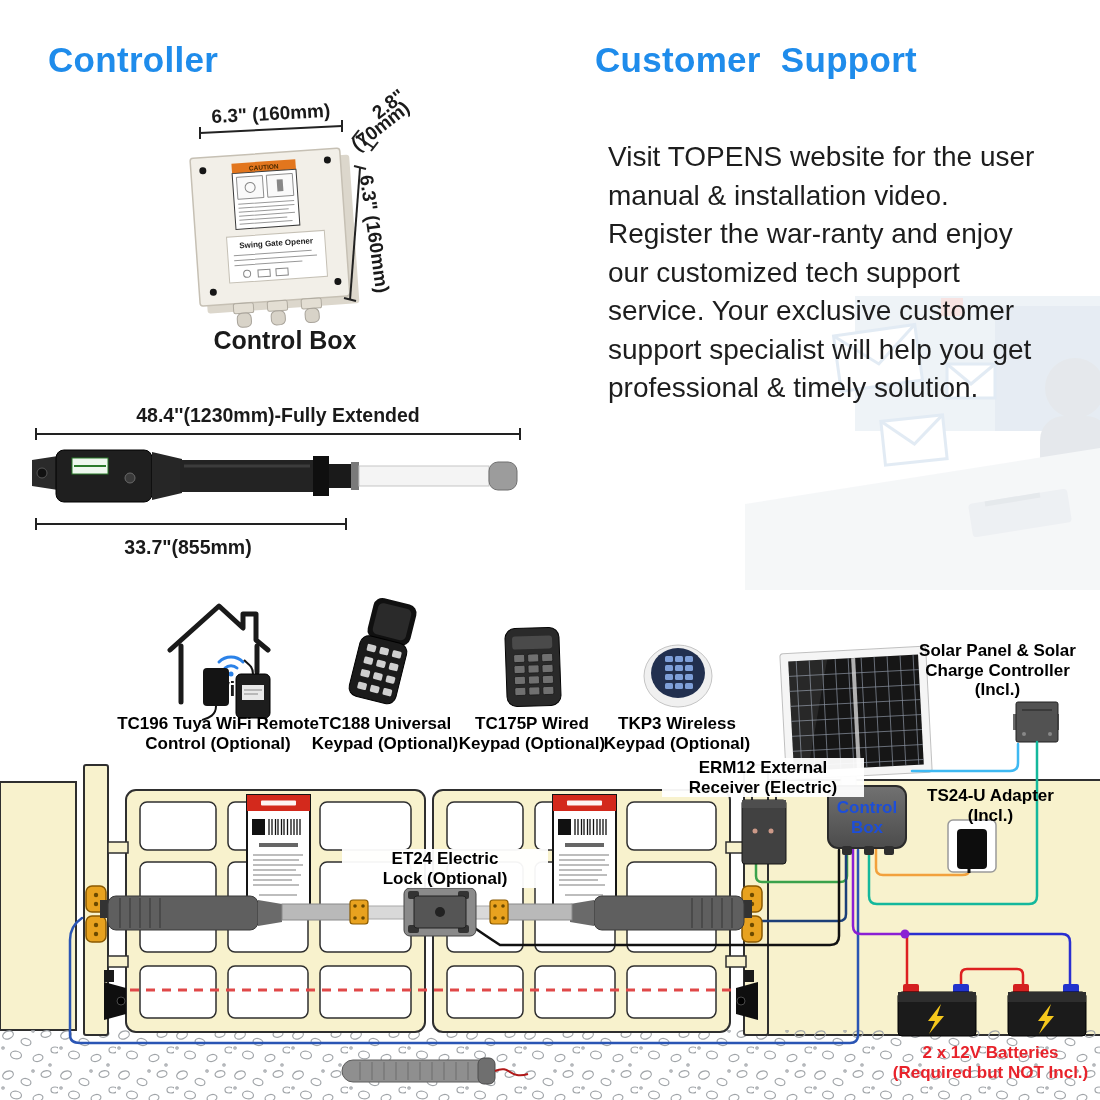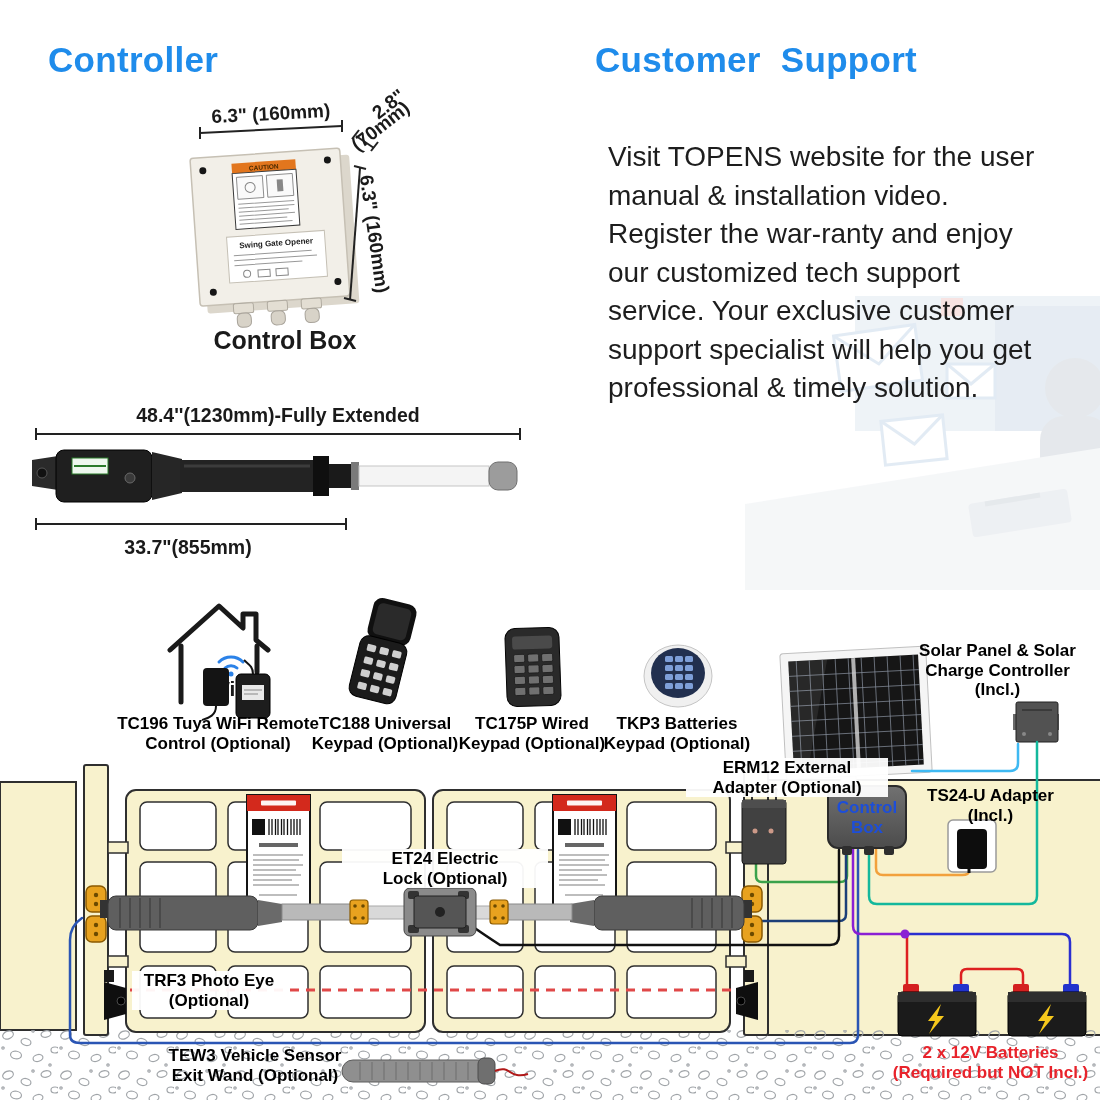--- a/index.html
+++ b/index.html
@@ -463,50 +463,42 @@
   </div>
   <div class="lbl" style="left:285px;top:714px;width:200px;">
     <div>TC188 Universal</div>
     <div>Keypad (Optional)</div>
   </div>
   <div class="lbl" style="left:432px;top:714px;width:200px;">
     <div>TC175P Wired</div>
     <div>Keypad (Optional)</div>
   </div>
   <div class="lbl" style="left:577px;top:714px;width:200px;">
-    <div>TKP3 Batteries</div>
+    <div>TKP3 Wireless</div>
     <div>Keypad (Optional)</div>
   </div>
   <div class="lbl" style="left:895px;top:641px;width:205px;">
     <div>Solar Panel &amp; Solar</div>
     <div>Charge Controller</div>
     <div>(Incl.)</div>
   </div>
-  <div class="lbl bgwhite" style="left:686px;top:758px;width:196px;">
+  <div class="lbl bgwhite" style="left:662px;top:758px;width:196px;">
     <div>ERM12 External</div>
-    <div>Adapter (Optional)</div>
+    <div>Receiver (Electric)</div>
   </div>
   <div class="lbl white" style="left:826px;top:798px;width:82px;">
     <div>Control</div>
     <div>Box</div>
   </div>
   <div class="lbl" style="left:888px;top:786px;width:205px;">
     <div>TS24-U Adapter</div>
     <div>(Incl.)</div>
   </div>
   <div class="lbl bgwhite" style="left:342px;top:849px;width:200px;">
     <div>ET24 Electric</div>
     <div>Lock (Optional)</div>
   </div>
-  <div class="lbl bgwhite" style="left:132px;top:971px;width:148px;">
-    <div>TRF3 Photo Eye</div>
-    <div>(Optional)</div>
-  </div>
-  <div class="lbl" style="left:150px;top:1046px;width:210px;">
-    <div>TEW3 Vehicle Sensor</div>
-    <div>Exit Wand (Optional)</div>
-  </div>
   <div class="lbl red" style="left:878px;top:1043px;width:225px;">
     <div>2 x 12V Batteries</div>
     <div>(Required but NOT Incl.)</div>
   </div>
 
 </div>
 
 </body></html>

